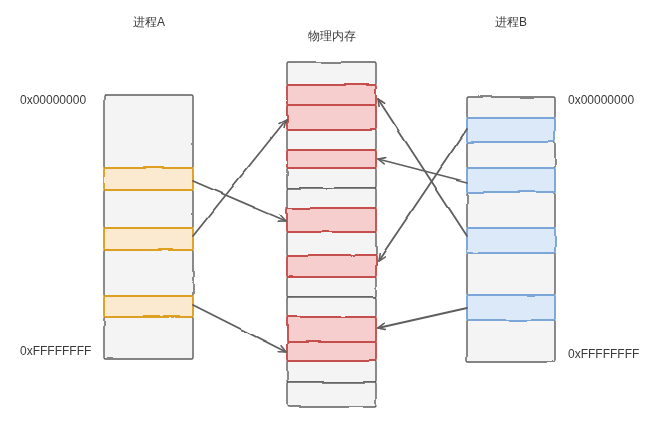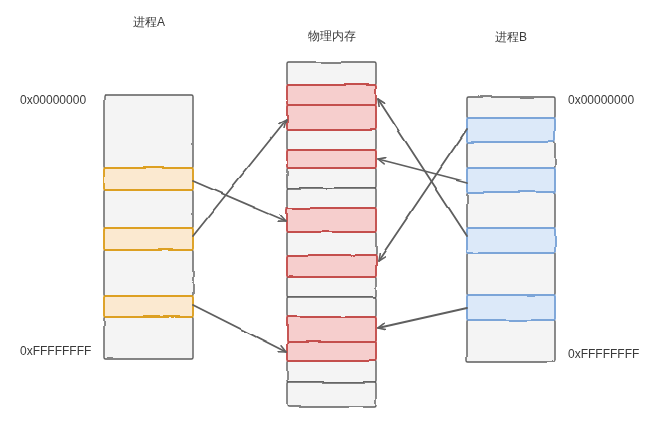--- a/index.html
+++ b/index.html
@@ -71,18 +71,18 @@
         <line x1="467" y1="129" x2="378" y2="261" stroke="#5f5f5f" stroke-width="1.8" stroke-linecap="round" marker-end="url(#ah)"></line>
         <line x1="467" y1="182" x2="378" y2="159" stroke="#5f5f5f" stroke-width="1.8" stroke-linecap="round" marker-end="url(#ah)"></line>
         <line x1="467" y1="236" x2="378" y2="99" stroke="#5f5f5f" stroke-width="1.8" stroke-linecap="round" marker-end="url(#ah)"></line>
         <line x1="467" y1="308" x2="378" y2="328" stroke="#5f5f5f" stroke-width="1.8" stroke-linecap="round" marker-end="url(#ah)"></line>
       </g>
     </g>
   </svg>
 
 <div class="lbl title" style="left:104px;top:15px">进程A</div>
 <div class="lbl title" style="left:287px;top:29px">物理内存</div>
-<div class="lbl title" style="left:466px;top:30px">进程B</div>
+<div class="lbl title" style="left:466px;top:15px">进程B</div>
 
 <div class="lbl" style="left:20px;top:93px">0x00000000</div>
 <div class="lbl" style="left:20px;top:344px">0xFFFFFFFF</div>
 <div class="lbl" style="left:568px;top:93px">0x00000000</div>
 <div class="lbl" style="left:568px;top:347px">0xFFFFFFFF</div>
 
 </body></html>

